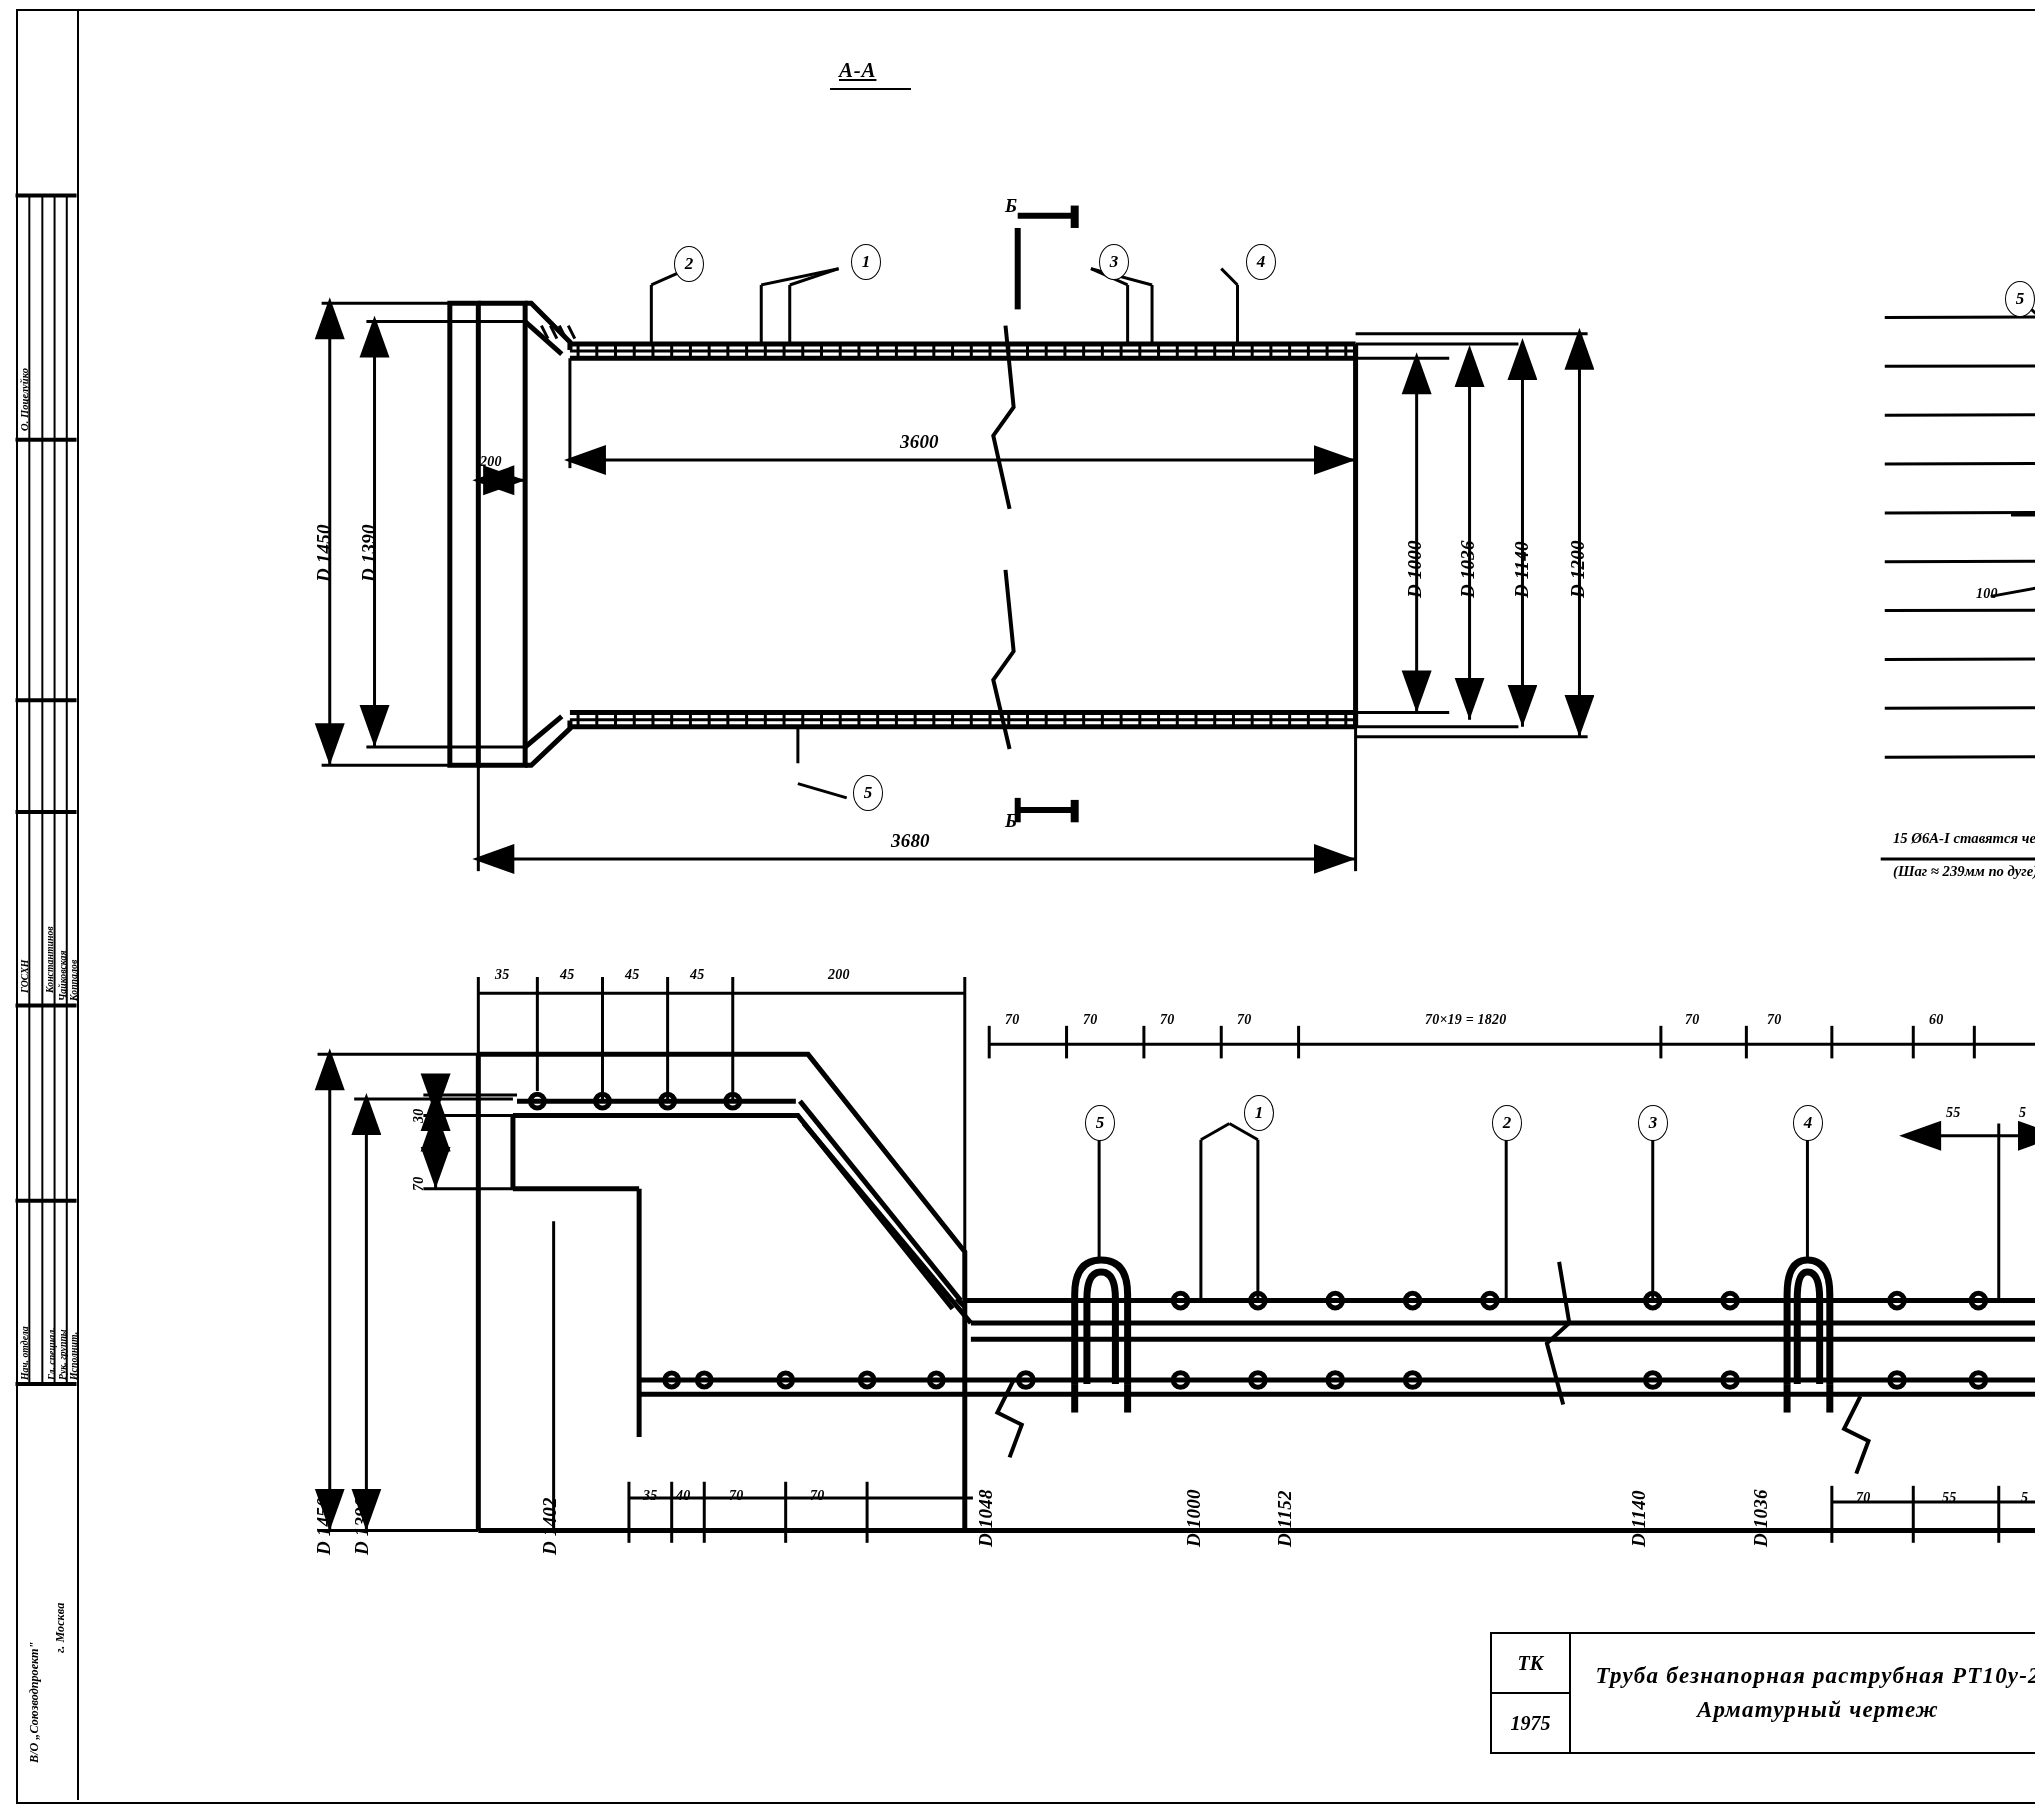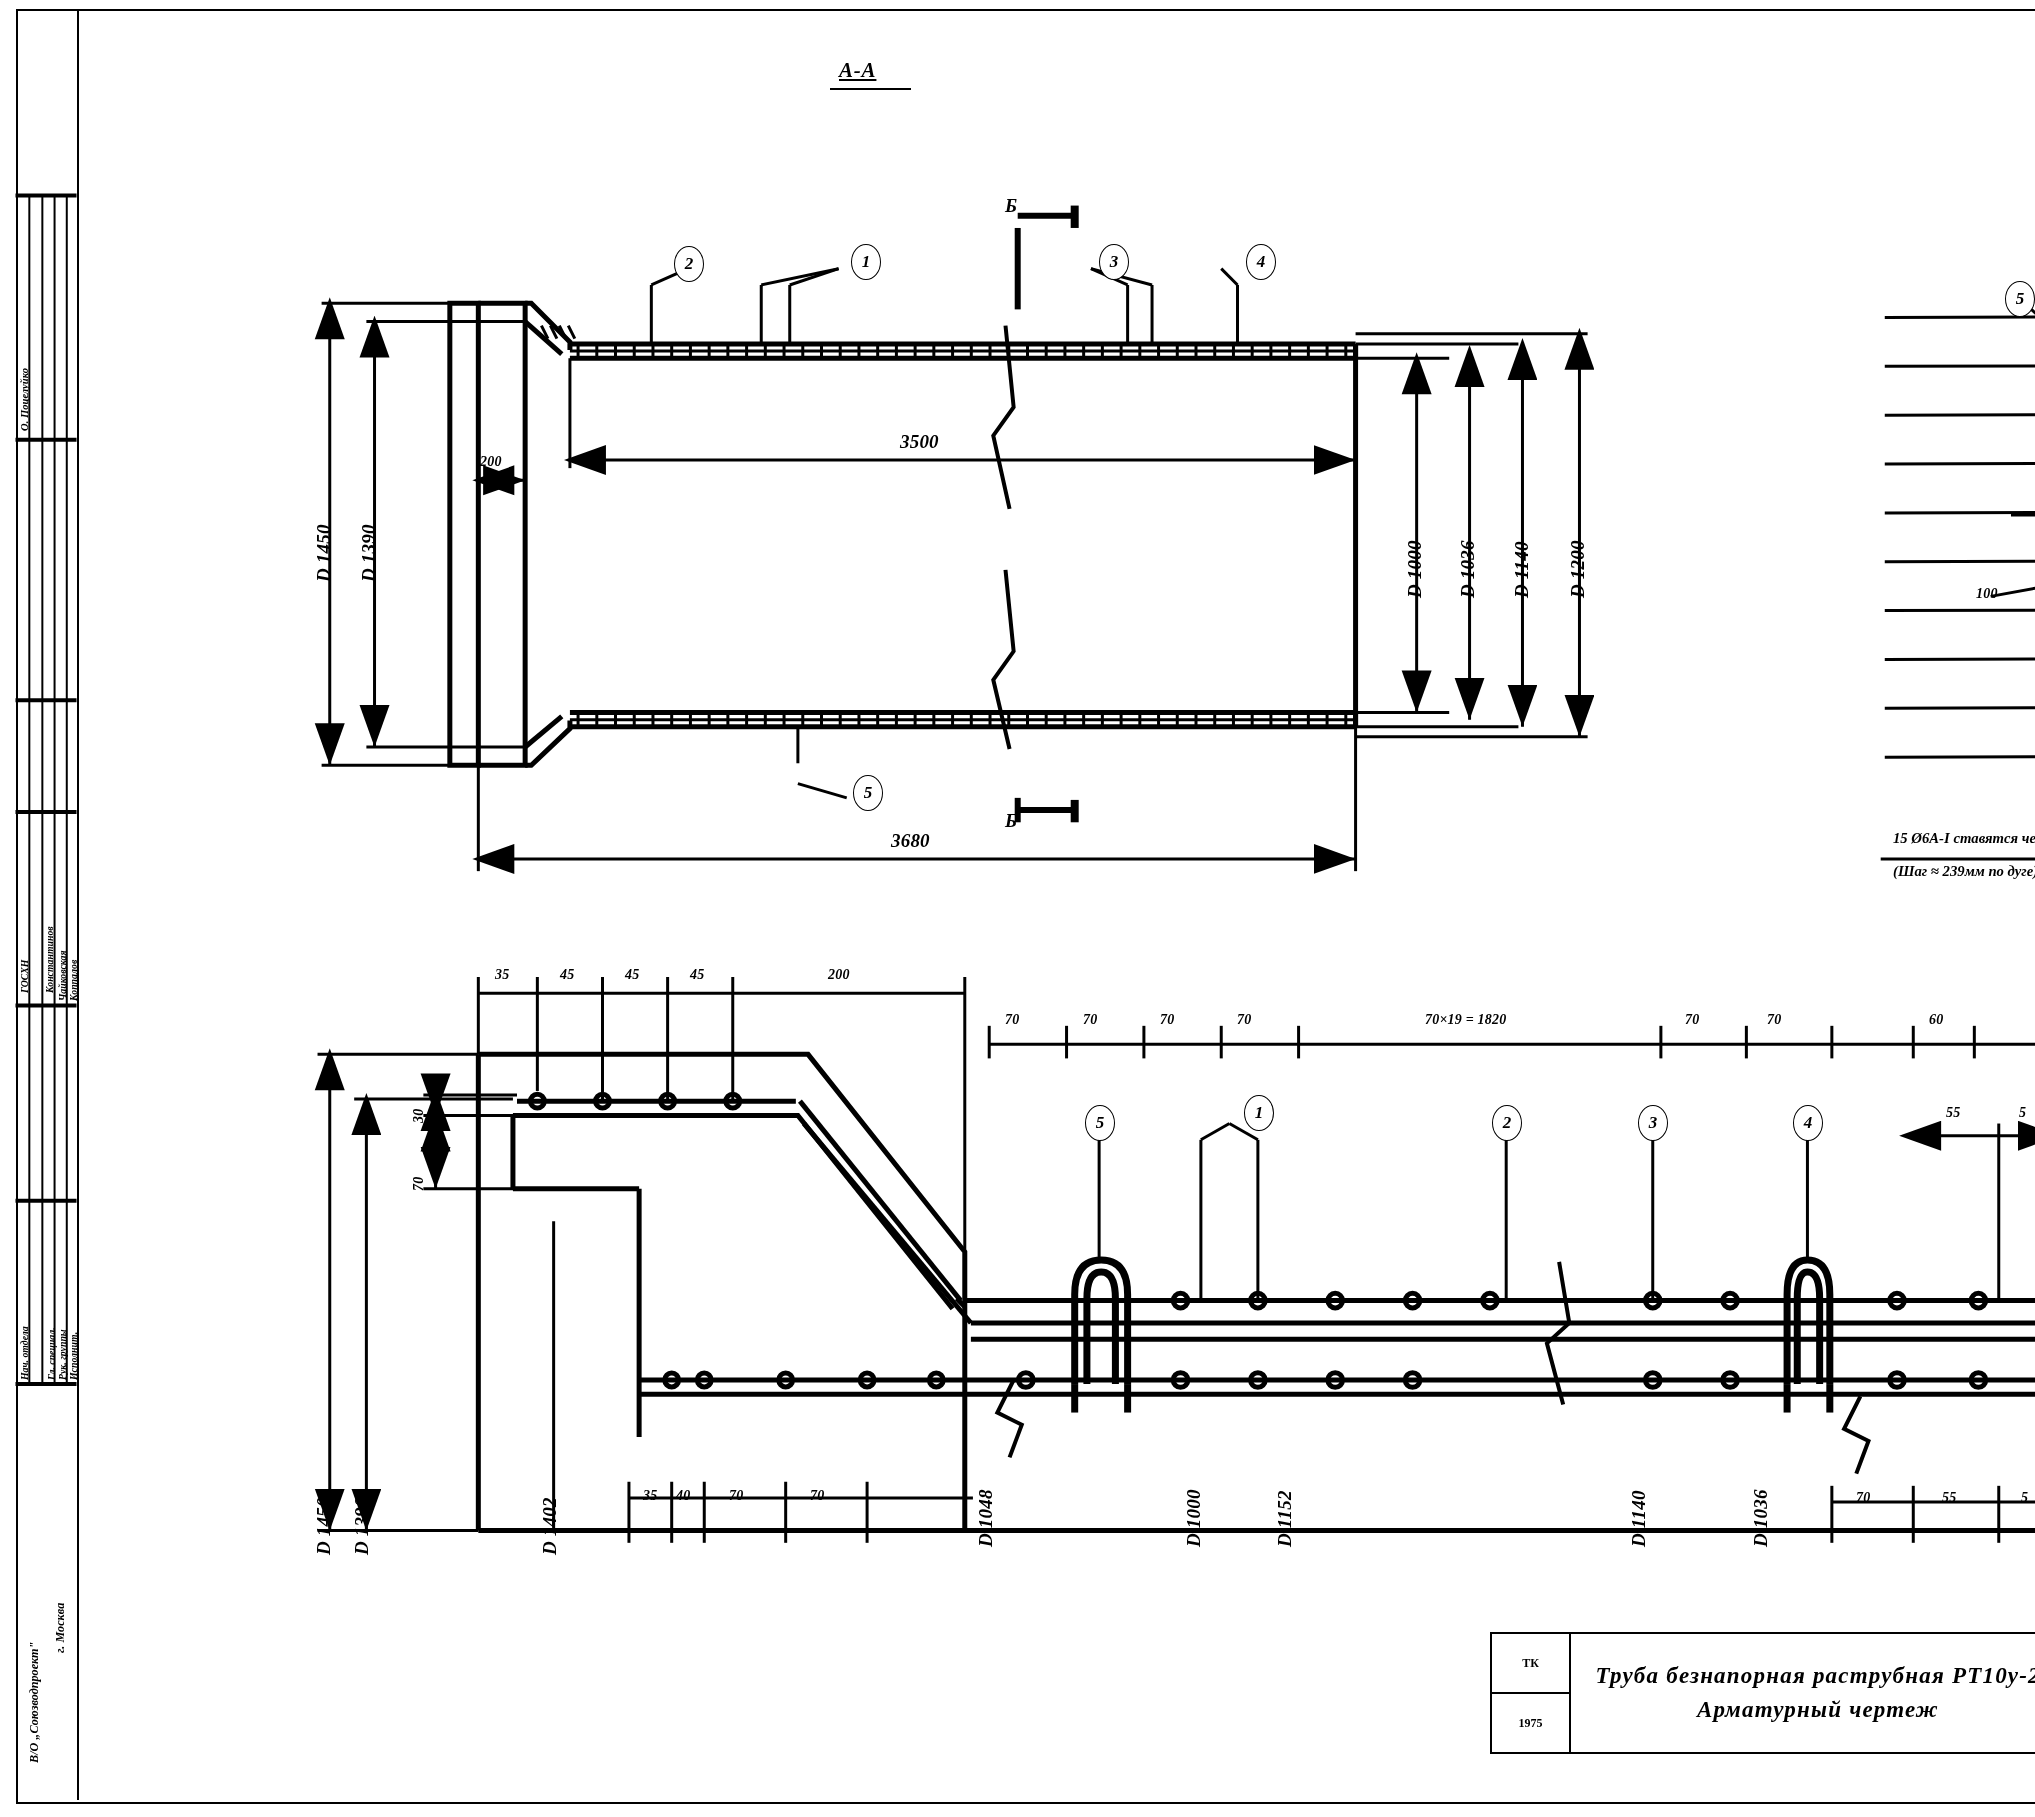--- a/index.html
+++ b/index.html
@@ -31,21 +31,21 @@
   #frame-left{position:absolute;left:15.5px;top:9px;width:61px;height:1791px;
               border-right:2px solid #000;}
   .sidetxt{position:absolute;font-size:10.6px;font-style:italic;font-weight:bold;
            transform-origin:0 0;transform:rotate(-90deg);white-space:pre;}
 
   
   #titleblock{position:absolute;left:1490px;top:1632px;width:1158px;height:122px;
               border:2.4px solid #000;box-sizing:border-box;display:flex;}
   #tb-left{width:77px;border-right:2px solid #000;display:flex;flex-direction:column;}
   #tb-left>div{flex:1;display:flex;align-items:center;justify-content:center;
-               font-size:12px;font-weight:bold;}
+               font-size:20px;font-style:italic;font-weight:bold;}
   #tb-left>div:first-child{border-bottom:2px solid #000;}
   #tb-mid{flex:1;border-right:2px solid #000;display:flex;flex-direction:column;
           justify-content:center;}
   #tb-mid .l1{font-size:23px;font-style:italic;font-weight:bold;padding-left:24.4px;letter-spacing:1.2px;}
   #tb-mid .l2{font-size:23px;font-style:italic;font-weight:bold;padding-left:126px;letter-spacing:1.2px;margin-top:8.1px;}
 
   .note{position:absolute;font-size:14.7px;font-style:italic;font-weight:bold;white-space:pre;}
 </style>
 </head>
 <body>
@@ -564,21 +564,21 @@
       <line x1="4440" y1="2800" x2="4440" y2="3095"></line>
     </g>
   </svg>
 
   <div class="txt title" style="left:839px;top:58px;text-decoration:underline;">А-А</div>
   <div class="ln hl" style="left:830px;top:88px;width:81px;height:2px;"></div>
 
   <div class="txt bigtxt rot90" style="left:313px;top:582px;">D 1450</div>
   <div class="txt bigtxt rot90" style="left:358px;top:582px;">D 1390</div>
   <div class="txt dimtxt" style="left:480px;top:454px;">200</div>
-  <div class="txt bigtxt" style="left:900px;top:431px;">3500</div>
+  <div class="txt bigtxt" style="left:900px;top:431px;">3600</div>
   <div class="txt bigtxt" style="left:891px;top:830px;">3680</div>
 
   <div class="txt bigtxt rot90" style="left:1404px;top:598px;">D 1000</div>
   <div class="txt bigtxt rot90" style="left:1457px;top:598px;">D 1036</div>
   <div class="txt bigtxt rot90" style="left:1511px;top:598px;">D 1140</div>
   <div class="txt bigtxt rot90" style="left:1567px;top:598px;">D 1200</div>
 
   <div class="txt bigtxt" style="left:1005px;top:195px;">Б</div>
   <div class="txt bigtxt" style="left:1005px;top:810px;">Б</div>
 

